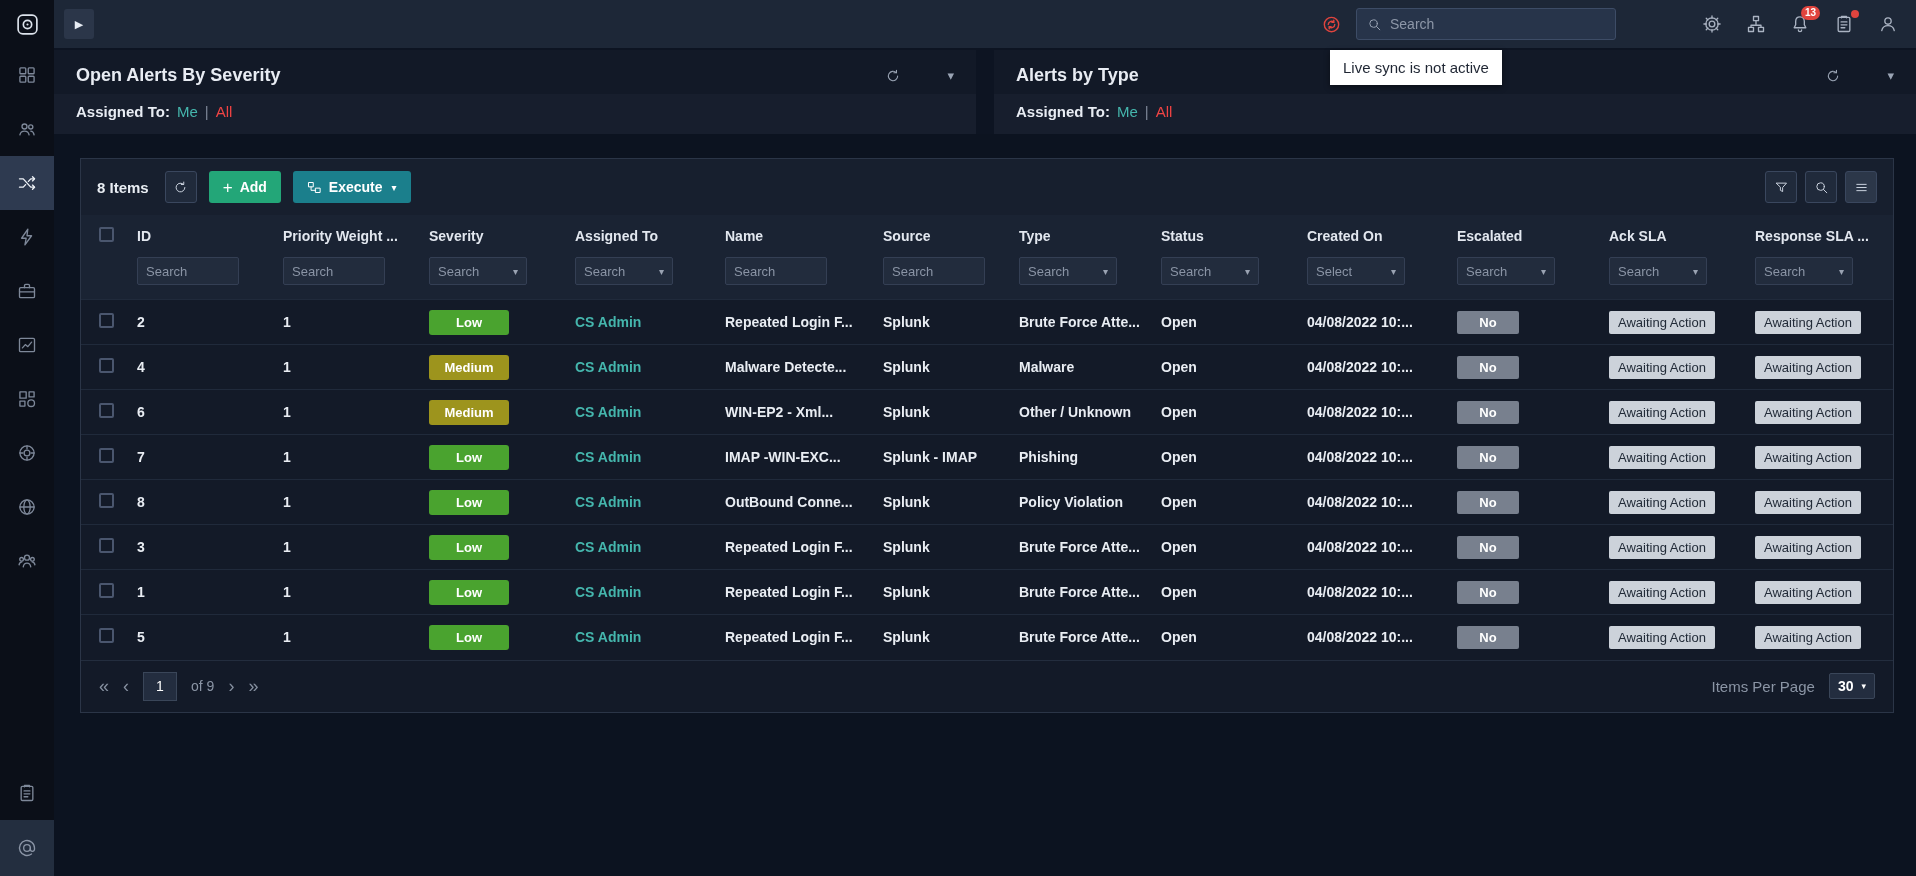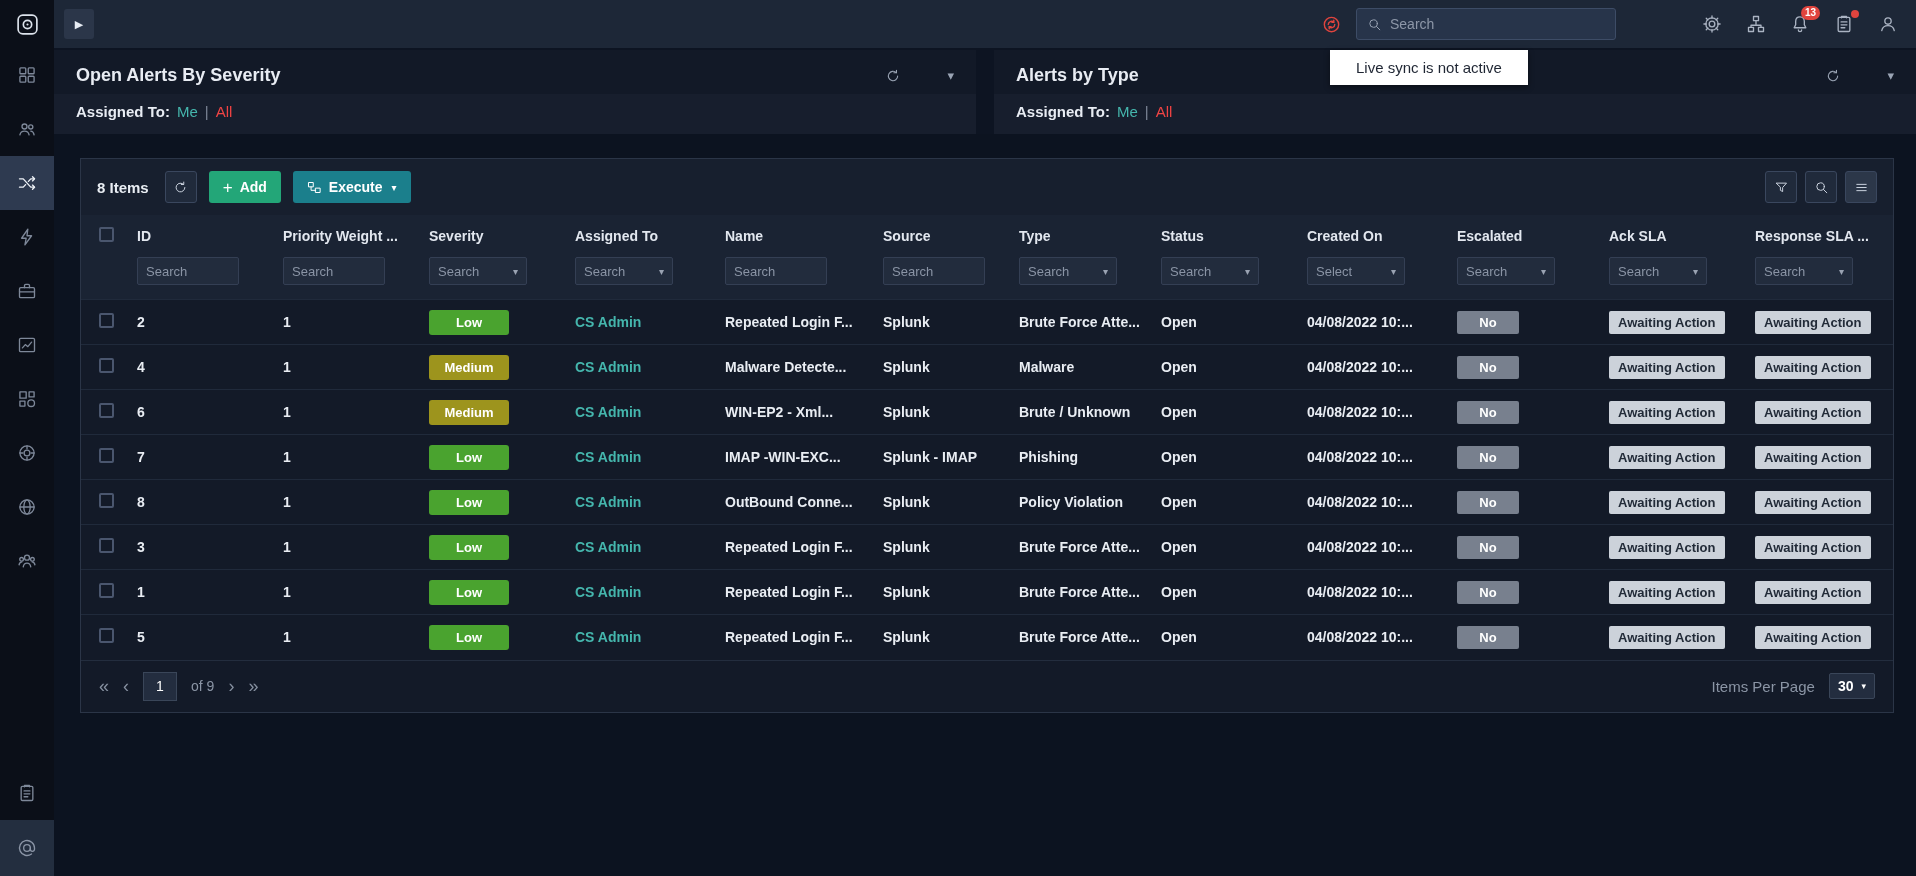--- a/index.html
+++ b/index.html
@@ -29,21 +29,21 @@
   .tb-search svg{width:15px;height:15px;color:#97a1b2}
   .tb-search input{flex:1;background:transparent;border:none;outline:none;color:#e9edf3;font-size:14px;font-family:inherit;min-width:0}
   .tb-search input::placeholder{color:#8d97a8}
   .tb-gap{width:86px}
   .tb-icons{display:flex;align-items:flex-start;gap:24px}
   .tb-icon{position:relative;color:#aab3c2;display:flex;cursor:pointer}
   .tb-icon svg{width:20px;height:20px}
   .notif-badge{position:absolute;top:-8px;left:11px;background:var(--alert-red,#e0443e);color:#fff;font-size:10px;font-weight:700;padding:1px 4px;border-radius:8px;line-height:1.2}
   .red-dot{position:absolute;top:-4px;right:-5px;width:8px;height:8px;border-radius:50%;background:var(--alert-red,#e0443e)}
 
-  .tooltip{position:absolute;top:50px;left:1276px;background:#ffffff;color:#1f2633;font-size:15px;padding:9px 26px;z-index:50;box-shadow:0 2px 6px rgba(0,0,0,.45)}
+  .tooltip{position:absolute;top:50px;left:1276px;background:#ffffff;color:#1f2633;font-size:15px;padding:9px 13px;z-index:50;box-shadow:0 2px 6px rgba(0,0,0,.45)}
 
   .titlebar{height:78px;background:#151c2b;display:flex;align-items:center;padding:0 26px;flex-shrink:0}
   .titlebar h1{font-size:31px;font-weight:500;letter-spacing:.3px}
   .edit{margin-left:auto;color:#aab3c2;cursor:pointer;display:flex}
   .edit svg{width:17px;height:17px}
 
   .panels{display:grid;grid-template-columns:1fr 1fr;gap:18px;margin-top:2px;flex-shrink:0}
   .panel{background:#171e2d}
   .panel-head{display:flex;padding:15px 22px 8px;background:#121927}
   .panel-head h2{font-size:18px;font-weight:700;color:#e8ecf3}
@@ -86,21 +86,21 @@
   .f-ph{color:#8a94a5;font-size:13px}
   .f-caret{color:#9aa3b2;font-size:10px}
   tbody tr{border-top:1px solid #202a3b;height:45px}
   td{font-size:14px;white-space:nowrap;overflow:hidden;padding:0 8px;color:#e9edf3}
   td.strong{font-weight:700}
   .cell-link{color:var(--accent-teal,#45b6ad);cursor:pointer;font-weight:700;text-decoration:none}
   .sev{display:inline-block;min-width:80px;text-align:center;padding:5px 0;border-radius:3px;font-size:13px;font-weight:600;color:#fff}
   .sev-low{background:var(--severity-low-green,#4aa32f)}
   .sev-medium{background:var(--severity-medium-olive,#9d941d)}
   .badge-no{display:inline-block;min-width:62px;text-align:center;padding:4px 0;border-radius:2px;background:var(--escalated-no-gray,#78808e);color:#fff;font-size:13px;font-weight:600}
-  .badge-sla{display:inline-block;padding:4px 9px;border-radius:2px;background:var(--sla-badge-gray,#ccd2da);color:#222b38;font-size:13px;font-weight:700}
+  .badge-sla{display:inline-block;padding:4px 9px;border-radius:2px;background:var(--sla-badge-gray,#ccd2da);color:#222b38;font-size:13px;font-weight:400}
 
   .pagination{display:flex;align-items:center;gap:14px;padding:11px 18px;border-top:1px solid #232d3e}
   .pg-nav{color:#8690a0;font-size:18px;cursor:pointer;line-height:1}
   .pg-box{min-width:34px;height:29px;background:#232d3f;border:1px solid #3a4659;display:inline-flex;align-items:center;justify-content:center;font-size:14px;color:#fff;cursor:pointer}
   .pg-of{color:#8b95a5;font-size:14px}
   .ipp-label{color:#8b95a5;font-size:15px}
   .ipp-select{display:inline-flex;align-items:center;gap:8px;background:#232d3f;border:1px solid #3a4659;border-radius:2px;padding:4px 8px;font-size:14px;font-weight:700;color:#fff;cursor:pointer}
   .ipp-caret{font-size:9px;font-weight:400}
 </style>
 </head>
@@ -472,21 +472,21 @@
     <td><span class="badge-sla">Awaiting Action</span></td>
   </tr>
             <tr>
     <td class="cb-col"><span class="cb"></span></td>
     <td class="strong">6</td>
     <td class="strong">1</td>
     <td><span class="sev sev-medium">Medium</span></td>
     <td><a class="cell-link">CS Admin</a></td>
     <td class="strong">WIN-EP2 - Xml...</td>
     <td class="strong">Splunk</td>
-    <td class="strong">Brute / Unknown</td>
+    <td class="strong">Other / Unknown</td>
     <td class="strong">Open</td>
     <td class="strong">04/08/2022 10:...</td>
     <td><span class="badge-no">No</span></td>
     <td><span class="badge-sla">Awaiting Action</span></td>
     <td><span class="badge-sla">Awaiting Action</span></td>
   </tr>
             <tr>
     <td class="cb-col"><span class="cb"></span></td>
     <td class="strong">7</td>
     <td class="strong">1</td>

